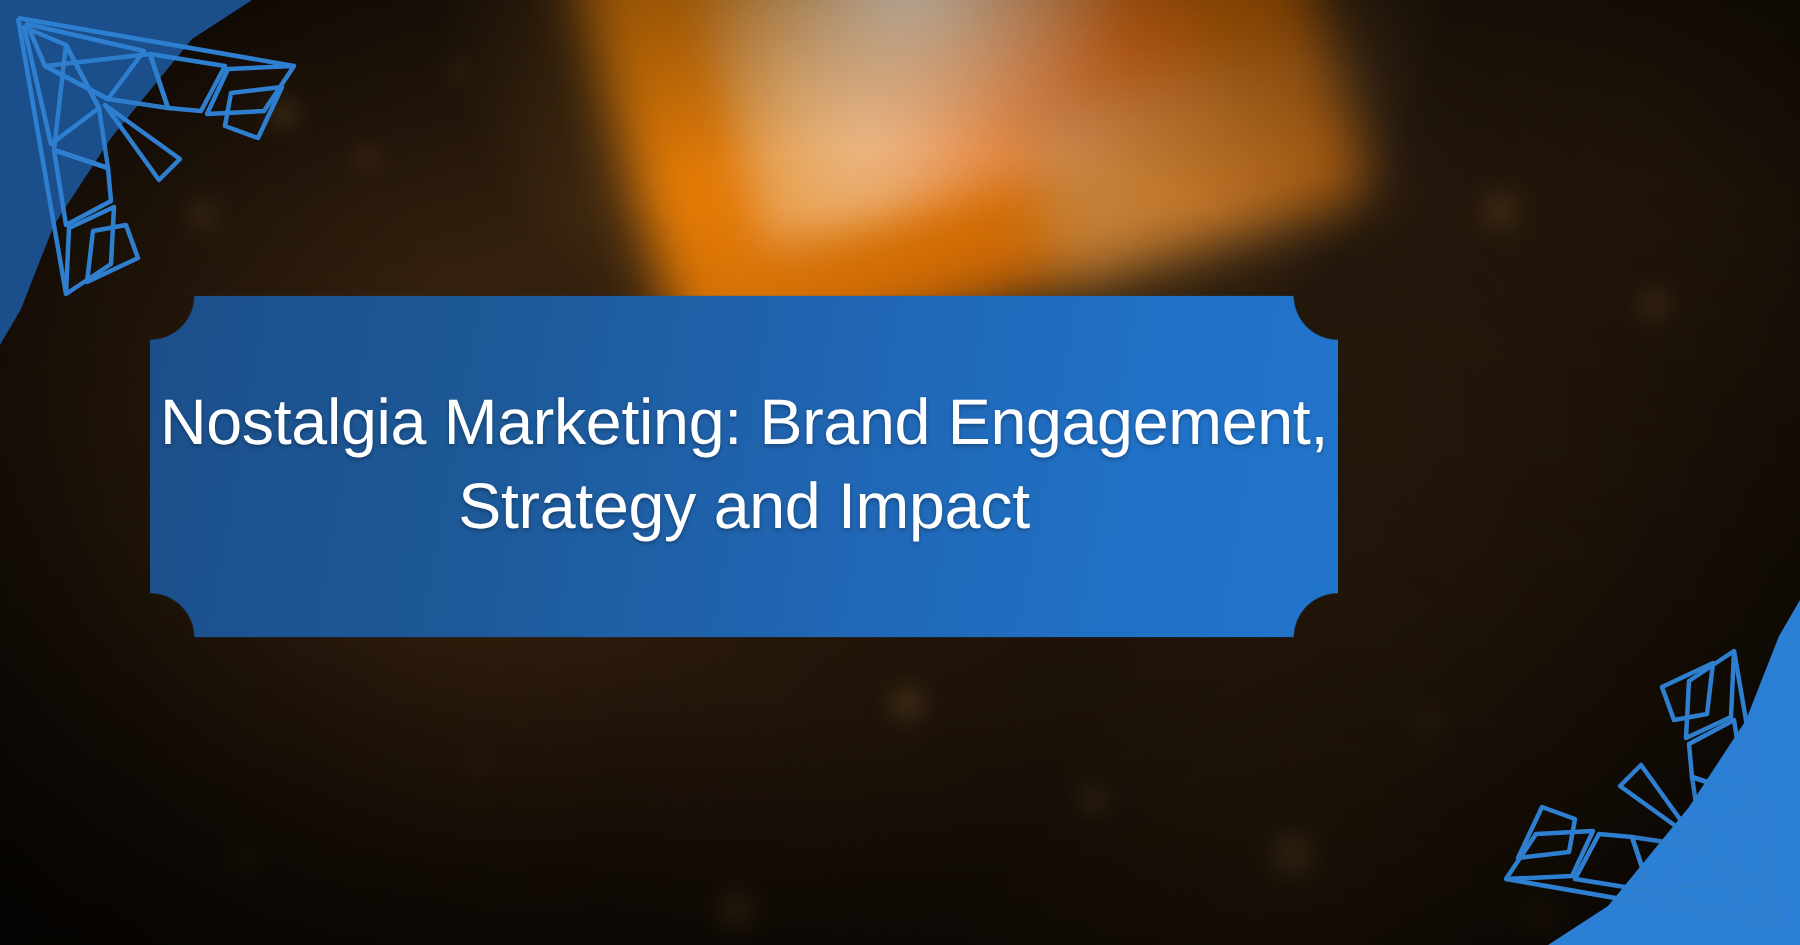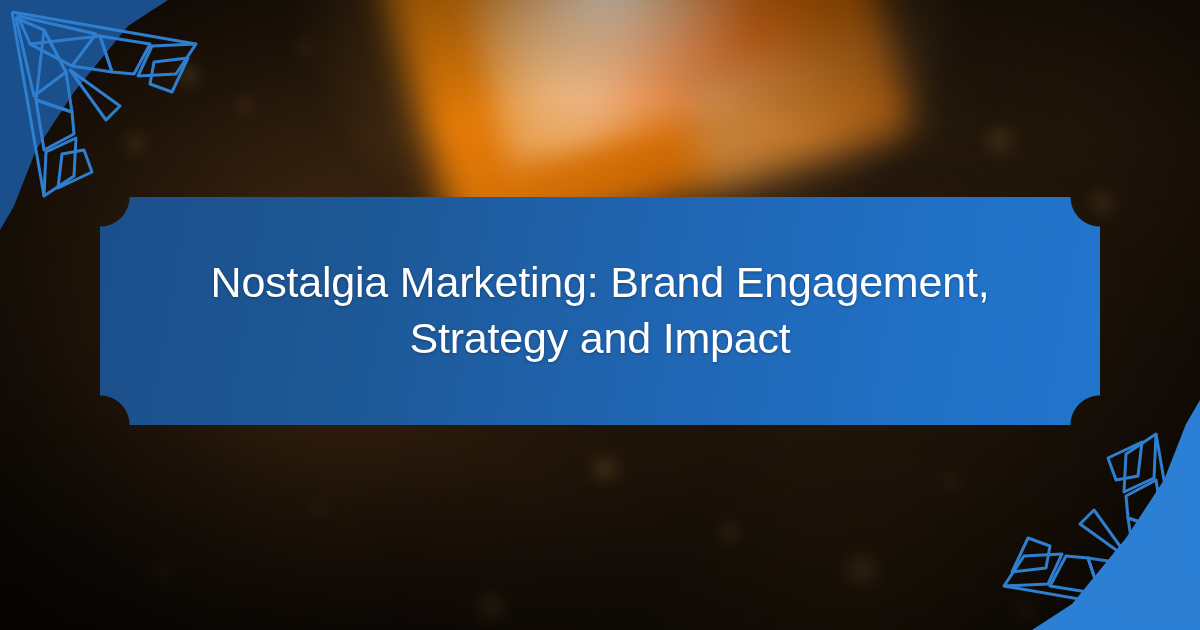--- a/index.html
+++ b/index.html
@@ -84,21 +84,21 @@
     pointer-events:none;
   }
   .corner.tl { left:0; top:0; }
   .corner.br { right:0; bottom:0; }
   .corner svg { display:block; width:100%; height:100%; }
 
   
   #banner {
     position:absolute;
     left:100px; top:197px;
-    width:1000px; height:228px;
+    width:792px; height:228px;
     display:flex; align-items:center; justify-content:center;
     background:linear-gradient(100deg,
         #1b4f8b 0%,
         #1d5896 26%,
         #2066b4 58%,
         #2071c6 82%,
         #2275cc 100%);
     
     -webkit-mask:
       radial-gradient(circle 30px at 0 0,    transparent 29px, #000 30px),

